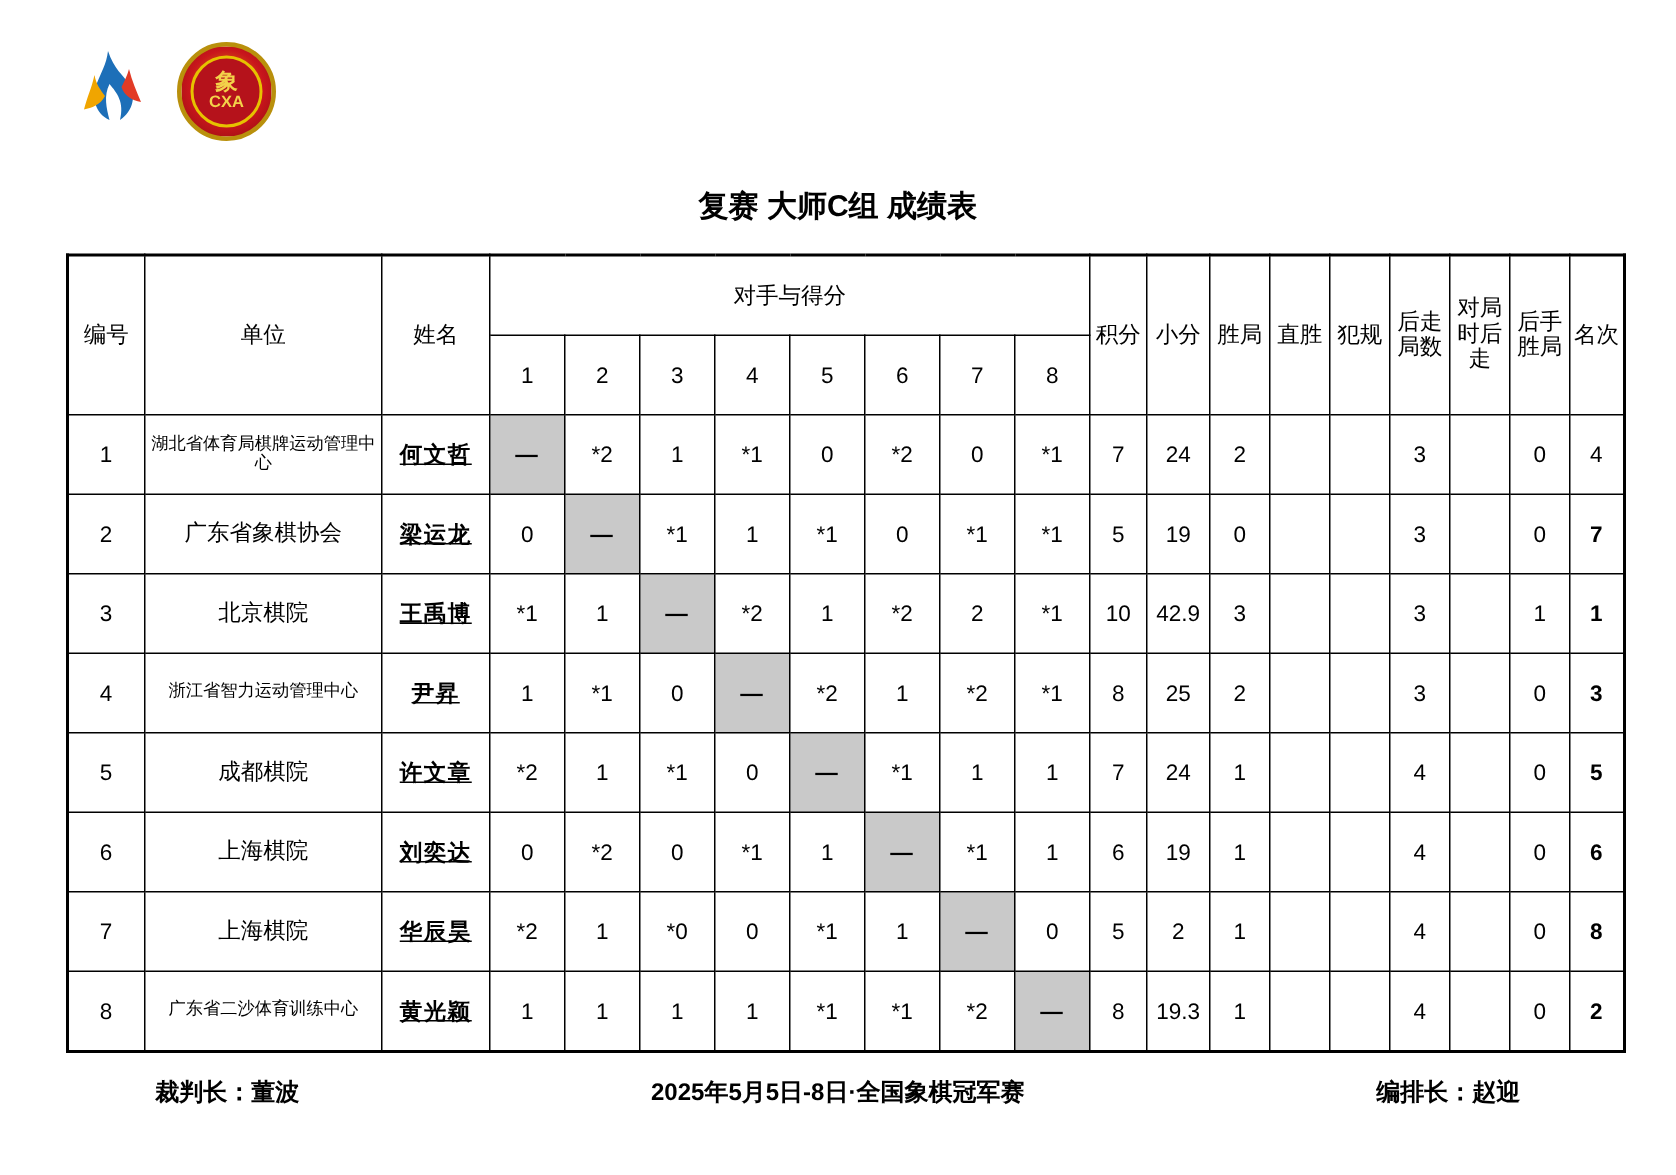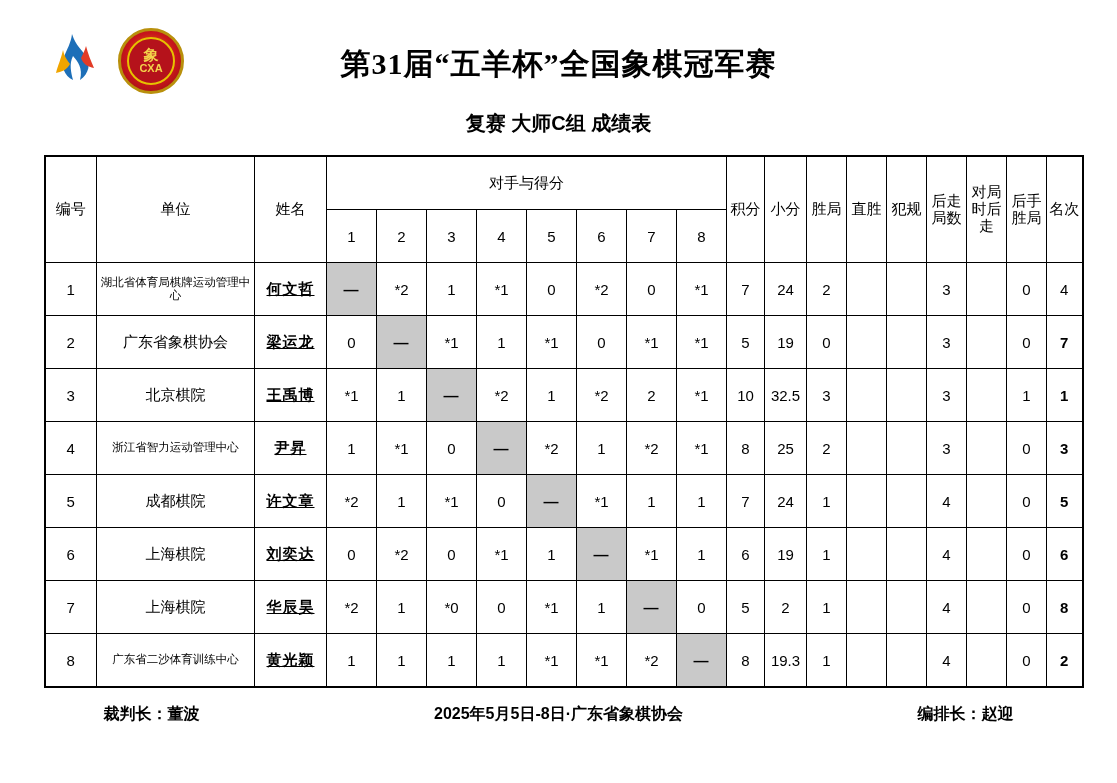--- a/index.html
+++ b/index.html
@@ -76,20 +76,21 @@
     font-size: 30px;
     font-weight: bold;
     letter-spacing: 1px;
     padding-top: 44px;
     font-family: "Liberation Serif", serif;
   }
   .sub-title {
     text-align: center;
     font-size: 20px;
     font-weight: bold;
+    margin-top: 14px;
     font-family: "Liberation Sans", sans-serif;
   }
   
   .table-wrap {
     margin: 18px auto 0 auto;
     width: 1030px;
   }
   table.results {
     border-collapse: collapse;
     table-layout: fixed;
@@ -181,21 +182,20 @@
           <path d="M44 16 C46 24 49 31 52 38 C46 37 41 34 39 28 C41 24 43 20 44 16 Z" fill="#e23b26"></path>
         </svg>
       </div>
       <div class="logo-seal">
         <div class="seal-inner">
           <span class="big">象</span>
           <span>CXA</span>
         </div>
       </div>
     </div>
-    <div class="main-title">第31届“五羊杯”全国象棋冠军赛</div>
   </div>
 
   <div class="sub-title">复赛 大师C组 成绩表</div>
 
   <div class="table-wrap">
     <table class="results">
       <colgroup>
         <col class="col-no">
           <col class="col-unit">
           <col class="col-name">
@@ -295,21 +295,21 @@
             <td class="name-cell">王禹博</td>
             <td>*1</td>
             <td>1</td>
             <td class="diag">—</td>
             <td>*2</td>
             <td>1</td>
             <td>*2</td>
             <td>2</td>
             <td>*1</td>
             <td>10</td>
-            <td>32.5</td>
+            <td>42.9</td>
             <td>3</td>
             <td></td>
             <td></td>
             <td>3</td>
             <td></td>
             <td>1</td>
             <td class="rank-cell">1</td>
           </tr>
           <tr>
             <td>4</td>
@@ -420,17 +420,17 @@
             <td></td>
             <td>0</td>
             <td class="rank-cell">2</td>
           </tr>
         </tbody>
     </table>
   </div>
 
   <div class="footer">
     <div>裁判长：董波</div>
-    <div class="mid">2025年5月5日-8日·广东省象棋协会</div>
+    <div class="mid">2025年5月5日-8日·全国象棋冠军赛</div>
     <div>编排长：赵迎</div>
   </div>
 
 </div>
 
 </body></html>

